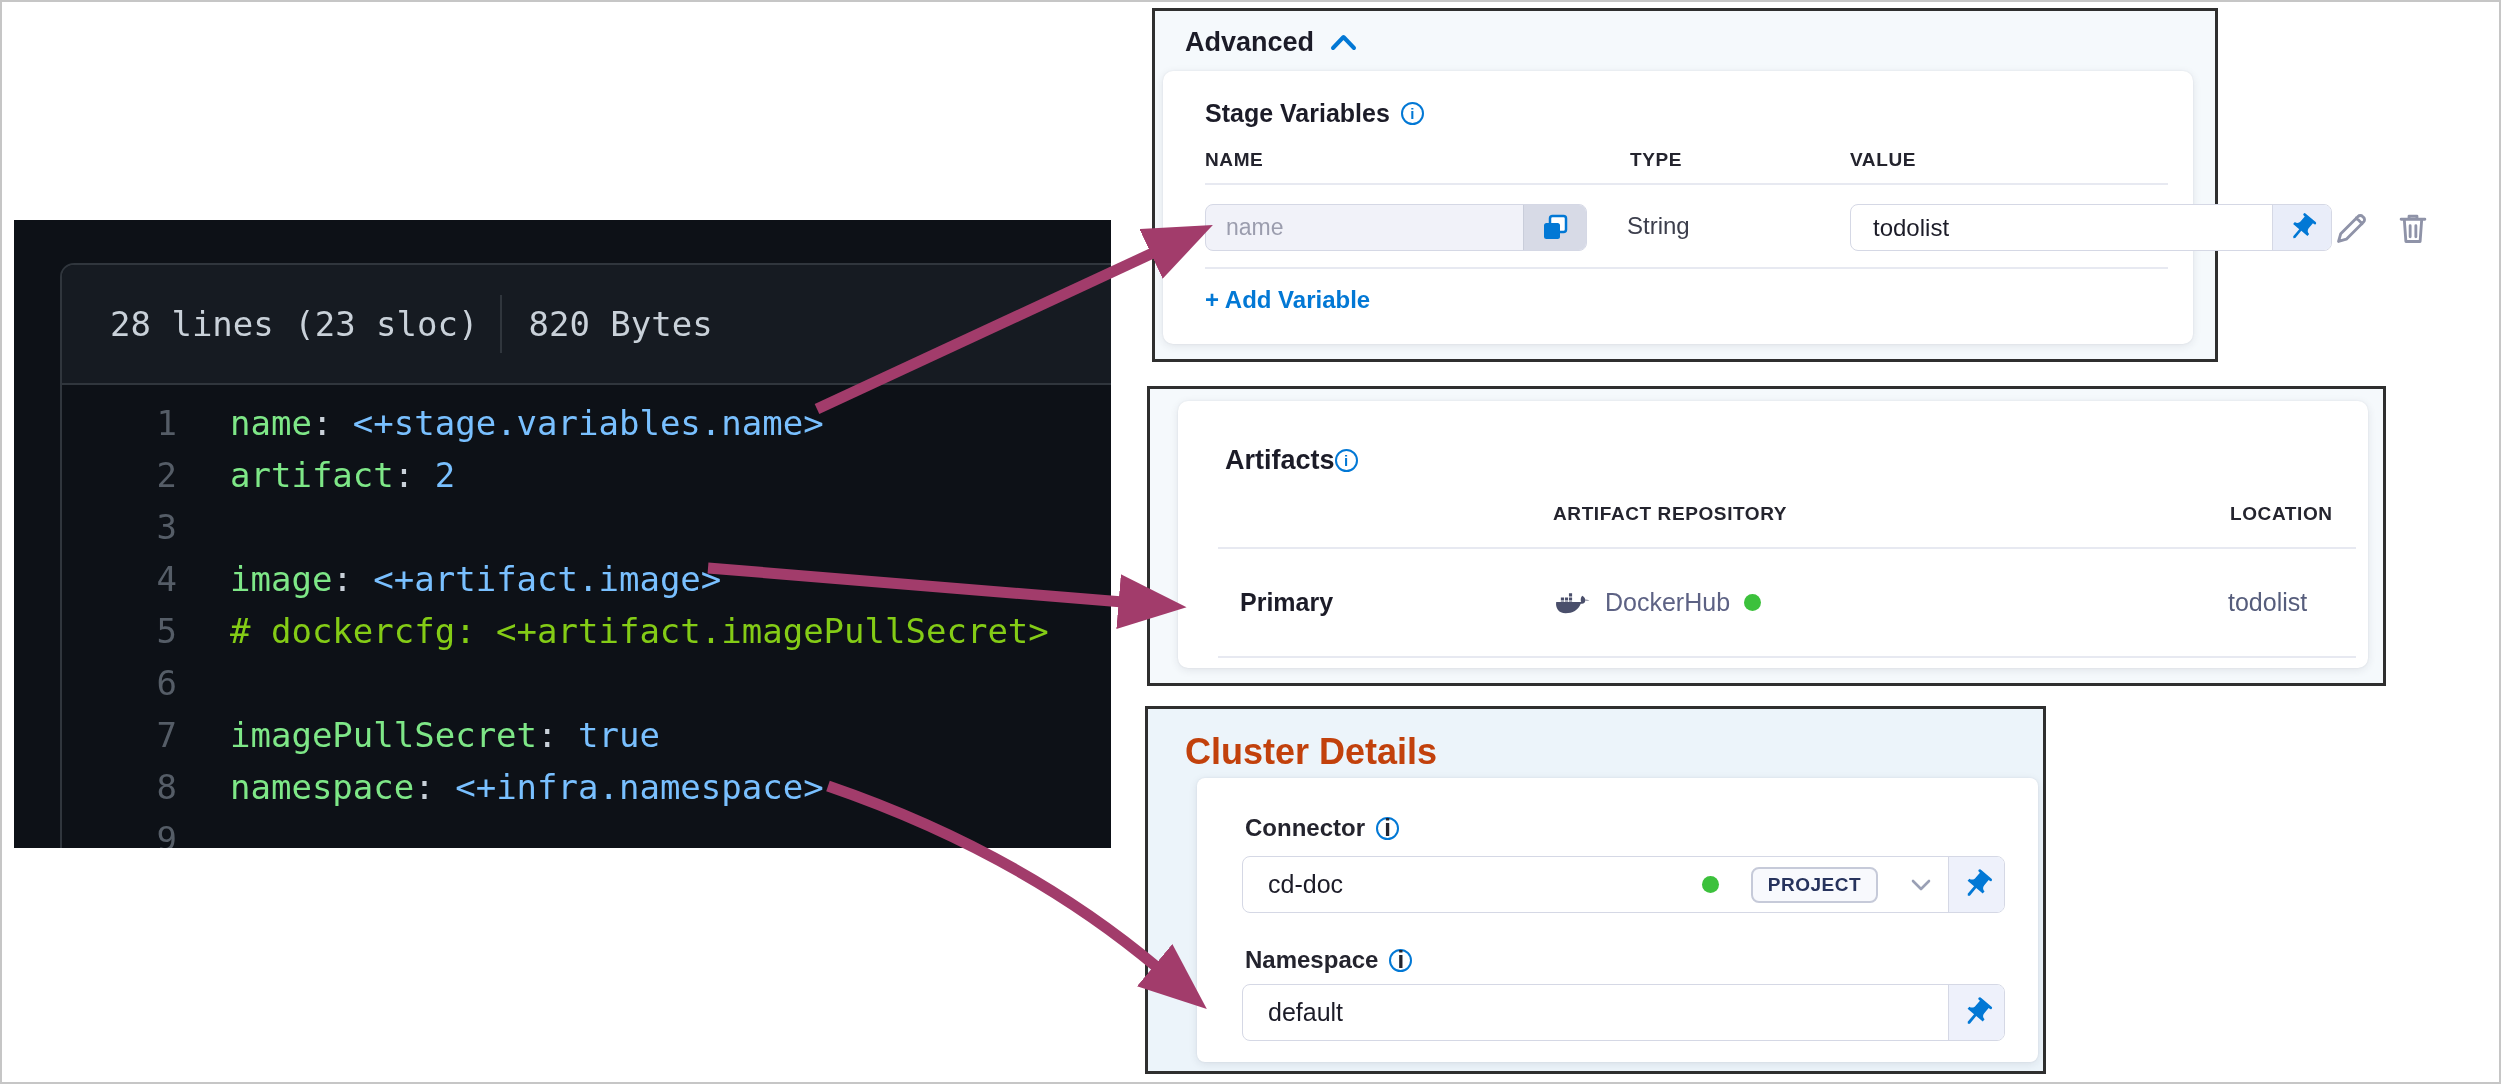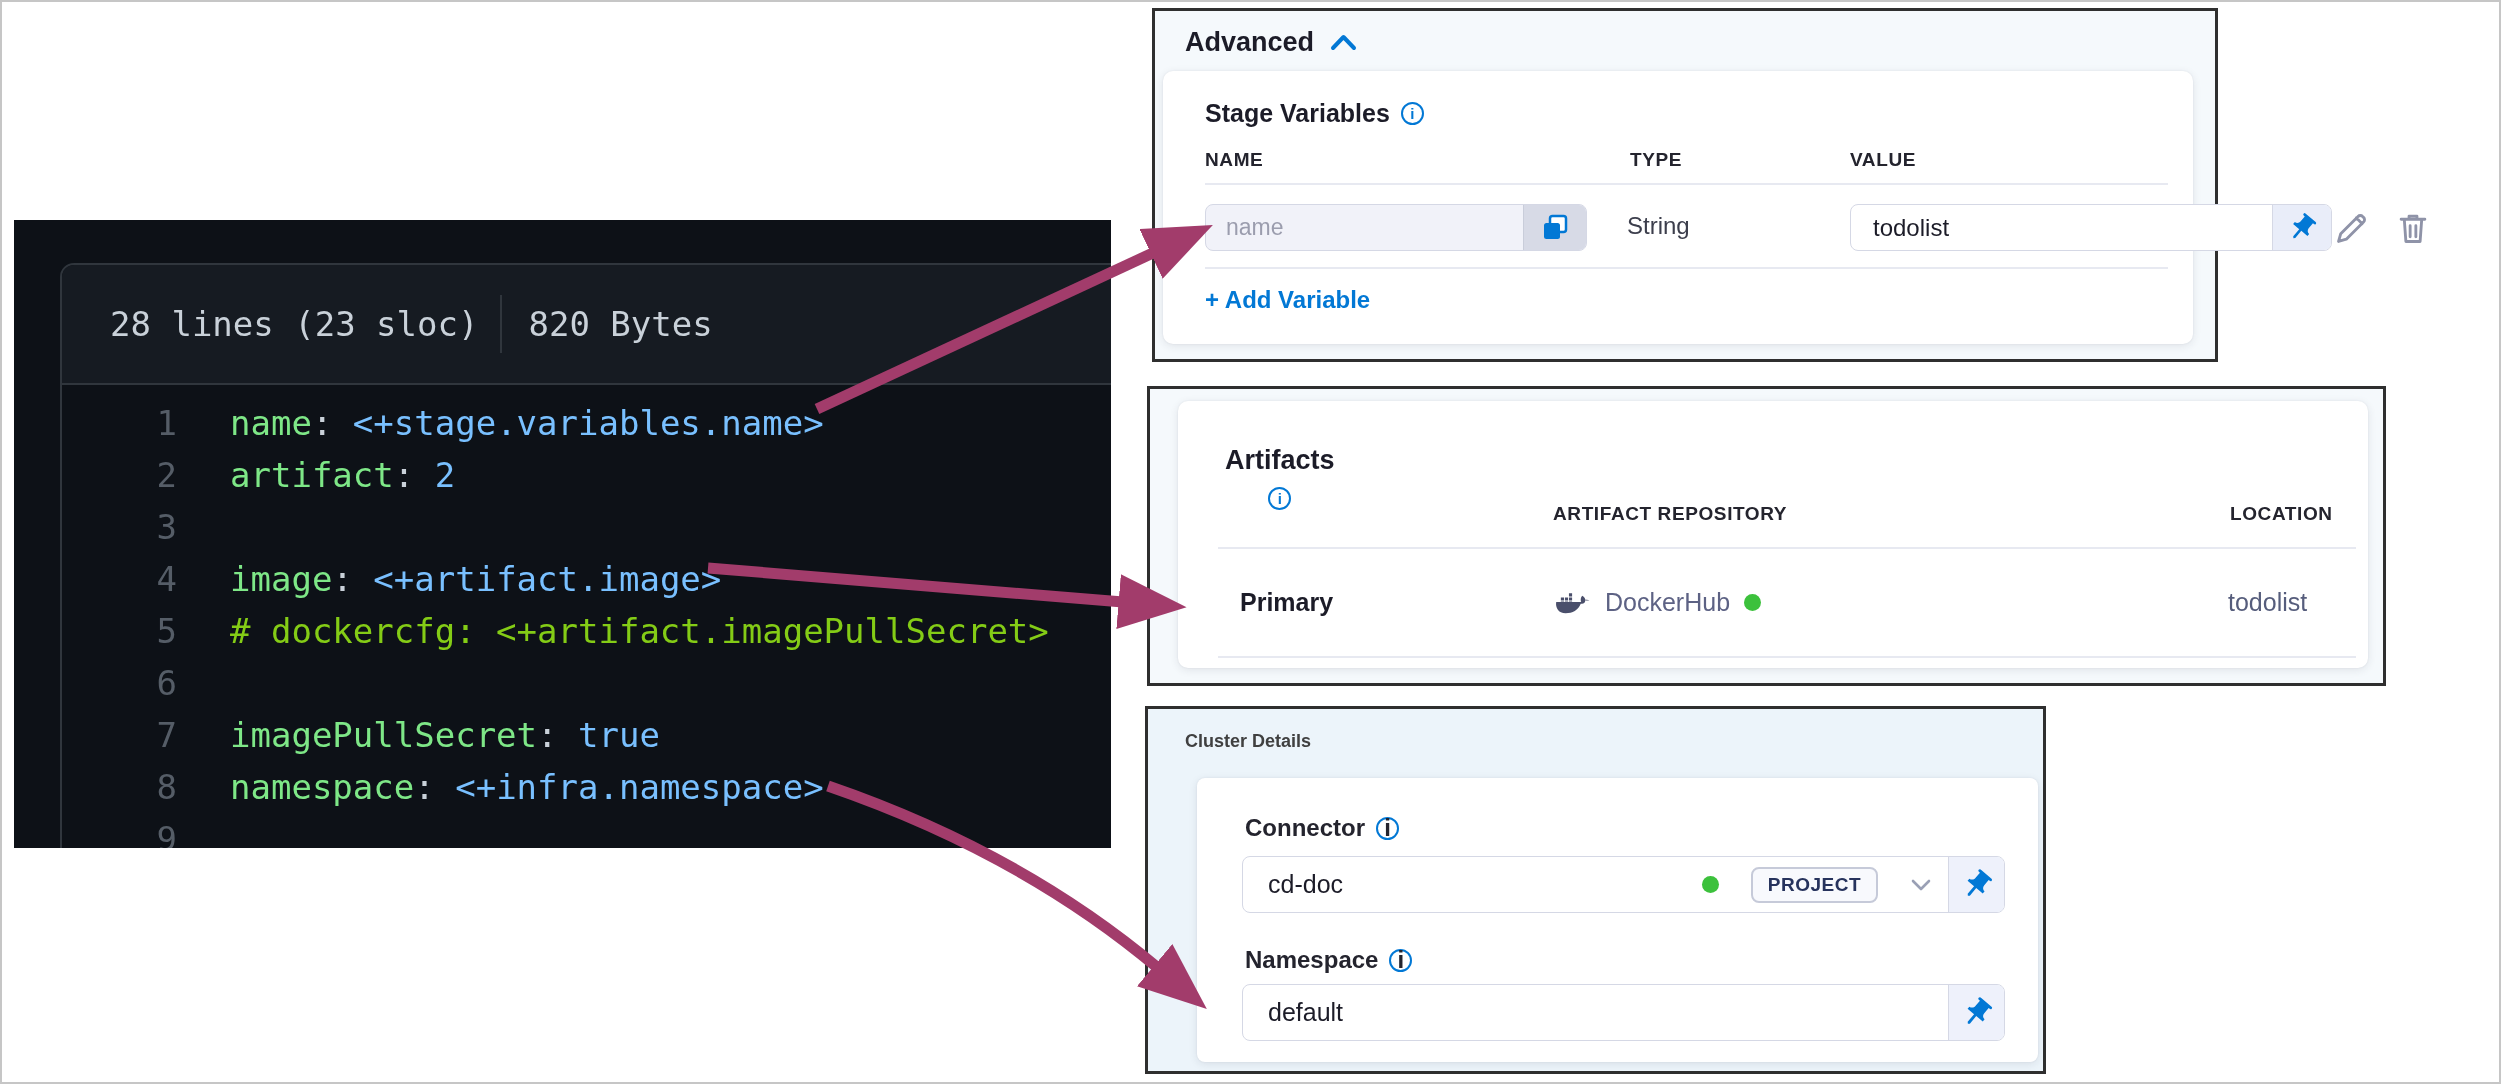--- a/index.html
+++ b/index.html
@@ -82,30 +82,30 @@
     border:1.5px solid #d5d8e5;border-radius:8px;background:#fff;overflow:hidden;box-sizing:border-box;
   }
   .value-input-wrap .val-text{flex:1;display:flex;align-items:center;padding-left:22px;font-size:24px;color:#1c1c28;}
   .pin-btn{width:58px;background:#e9edf9;border-left:1.5px solid #d5d8e5;display:flex;align-items:center;justify-content:center;flex:none;cursor:pointer;}
   .icon-btn{position:absolute;top:21px;width:44px;height:44px;display:flex;align-items:center;justify-content:center;cursor:pointer;}
   .adv-hr2{left:42px;right:25px;top:196px;}
   .add-var{position:absolute;left:42px;top:215px;font-size:24px;font-weight:700;color:var(--accent);cursor:pointer;text-decoration:none;}
 
   
   .art-card{left:28px;top:12px;right:15px;bottom:15px;}
-  .art-label-row{position:absolute;left:47px;top:44px;display:flex;align-items:center;gap:11px;flex-direction:column;}
+  .art-label-row{position:absolute;left:47px;top:44px;display:flex;align-items:center;}
   .art-row{position:absolute;left:40px;right:12px;top:147px;height:108px;}
   .art-primary{position:absolute;left:22px;top:0;height:100%;display:flex;align-items:center;font-size:25px;font-weight:700;color:#1c1c28;}
   .art-repo{position:absolute;left:337px;top:0;height:100%;display:flex;align-items:center;gap:14px;}
   .art-repo .repo-name{font-size:25px;color:#5d6284;}
   .status-dot{width:17px;height:17px;border-radius:50%;background:var(--green);flex:none;}
   .art-location{position:absolute;left:1010px;top:0;height:100%;display:flex;align-items:center;font-size:25px;color:#565d7c;}
 
   
-  .cluster-title{position:absolute;left:37px;top:22px;font-size:18px;font-weight:700;color:#404040;}
+  .cluster-title{position:absolute;left:37px;top:22px;font-size:36px;font-weight:700;color:#c2410c;}
   .cl-card{left:49px;top:69px;width:841px;height:284px;border-radius:8px;}
   .field-label{position:absolute;display:flex;align-items:center;gap:11px;}
   .field-label span{font-size:24px;font-weight:700;color:#24242e;}
   .cl-input{
     position:absolute;left:45px;width:763px;height:57px;display:flex;
     border:1.5px solid #d5d8e5;border-radius:8px;background:#fff;overflow:hidden;box-sizing:border-box;
   }
   .cl-input .main{flex:1;display:flex;align-items:center;padding:0 16px 0 25px;min-width:0;}
   .cl-input .main .val{font-size:25px;color:#1c1c28;}
   .cl-input .right-group{margin-left:auto;display:flex;align-items:center;gap:32px;}

